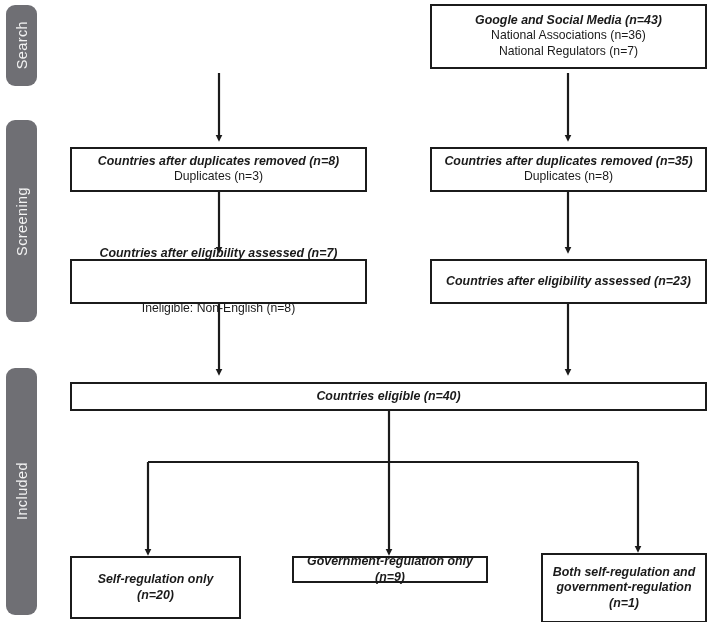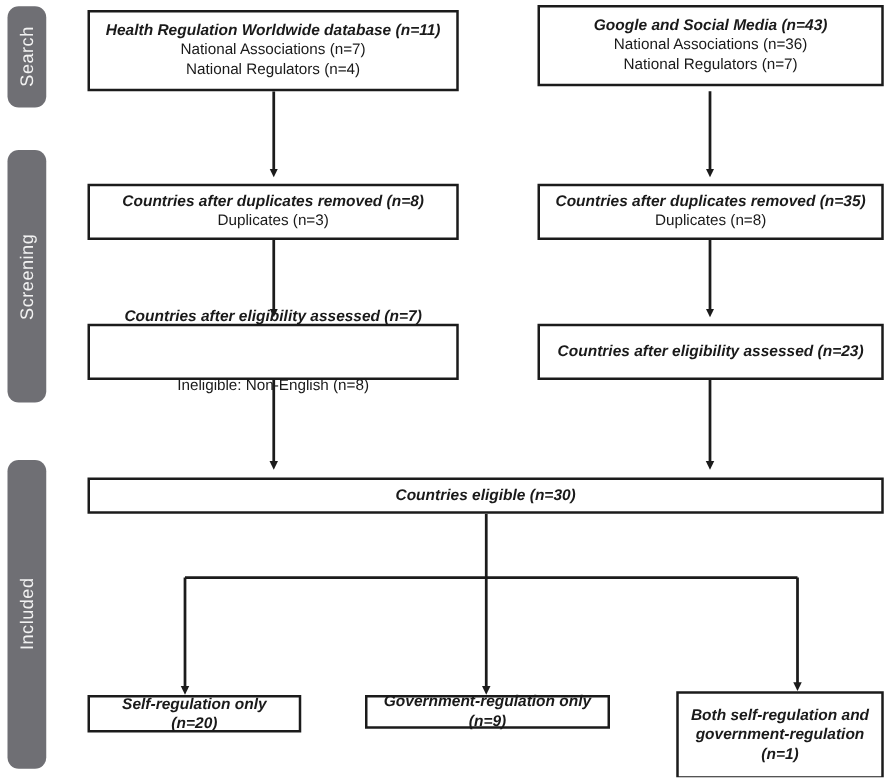--- a/index.html
+++ b/index.html
@@ -117,25 +117,20 @@
 
     <line x1="389" y1="411" x2="389" y2="462" stroke="#1b1b1b" stroke-width="2.2"></line>
 
     <line x1="148" y1="462" x2="638" y2="462" stroke="#1b1b1b" stroke-width="2.2"></line>
 
     <line x1="148" y1="462" x2="148" y2="552" stroke="#1b1b1b" stroke-width="2.2" marker-end="url(#arrowhead)"></line>
     <line x1="389" y1="462" x2="389" y2="552" stroke="#1b1b1b" stroke-width="2.2" marker-end="url(#arrowhead)"></line>
     <line x1="638" y1="462" x2="638" y2="549" stroke="#1b1b1b" stroke-width="2.2" marker-end="url(#arrowhead)"></line>
   </svg>
 
-  <div class="flow-box" style="left:70px; top:8px; width:297px; height:65px;">
-    <div class="box-title">Health Regulation Worldwide database (n=11)</div>
-    <div class="box-line">National Associations (n=7)</div>
-    <div class="box-line">National Regulators (n=4)</div>
-  </div>
 
   <div class="flow-box" style="left:430px; top:4px; width:277px; height:65px;">
     <div class="box-title">Google and Social Media (n=43)</div>
     <div class="box-line">National Associations (n=36)</div>
     <div class="box-line">National Regulators (n=7)</div>
   </div>
 
   <div class="flow-box" style="left:70px; top:147px; width:297px; height:45px;">
     <div class="box-title">Countries after duplicates removed (n=8)</div>
     <div class="box-line">Duplicates (n=3)</div>
@@ -149,24 +144,24 @@
   <div class="flow-box" style="left:70px; top:259px; width:297px; height:45px;gap:39px;">
     <div class="box-title">Countries after eligibility assessed (n=7)</div>
     <div class="box-line">Ineligible: Non-English (n=8)</div>
   </div>
 
   <div class="flow-box" style="left:430px; top:259px; width:277px; height:45px;">
     <div class="box-title">Countries after eligibility assessed (n=23)</div>
   </div>
 
   <div class="flow-box" style="left:70px; top:382px; width:637px; height:29px;">
-    <div class="box-title">Countries eligible (n=30)</div>
+    <div class="box-title">Countries eligible (n=40)</div>
   </div>
 
-  <div class="flow-box" style="left:70px; top:556px; width:171px; height:30px;">
+  <div class="flow-box" style="left:70px; top:556px; width:171px; height:63px;">
     <div class="box-title">Self-regulation only</div>
     <div class="box-title">(n=20)</div>
   </div>
 
   <div class="flow-box" style="left:292px; top:556px; width:196px; height:27px;">
     <div class="box-title">Government-regulation only</div>
     <div class="box-title">(n=9)</div>
   </div>
 
   <div class="flow-box" style="left:541px; top:553px; width:166px; height:70px;">

